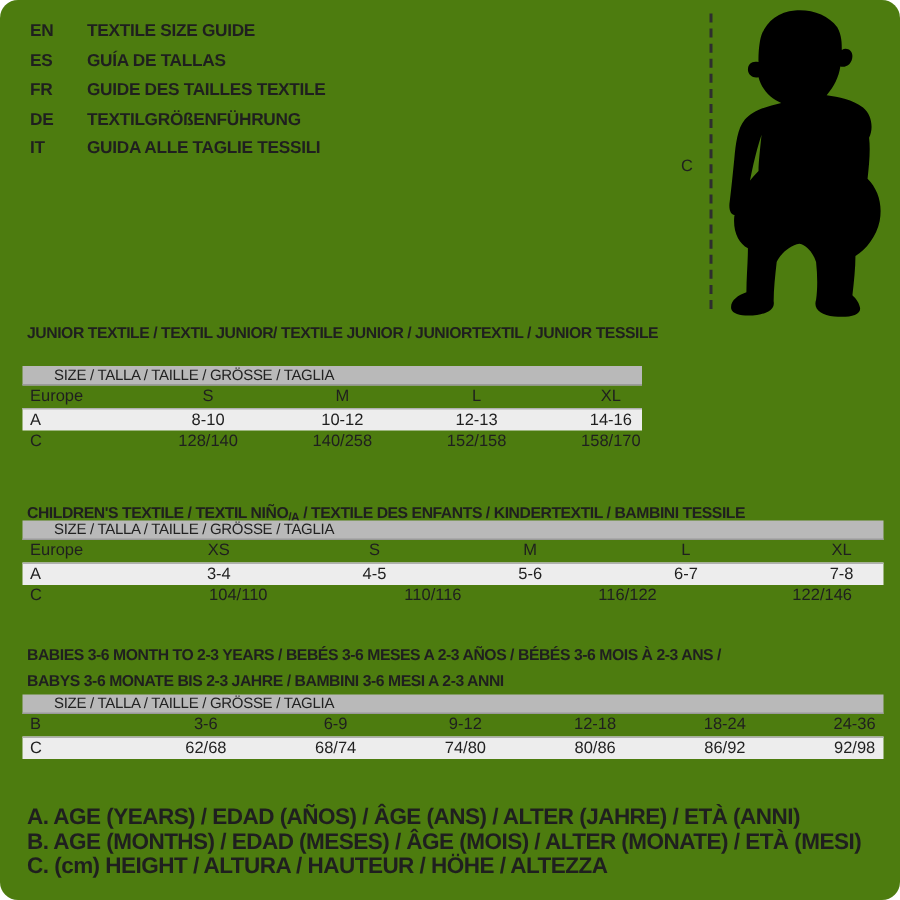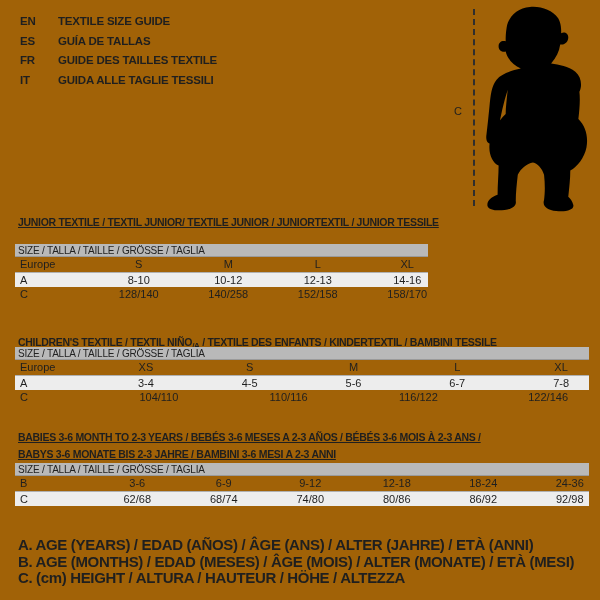--- a/index.html
+++ b/index.html
@@ -1,46 +1,46 @@
 <!DOCTYPE html>
 <html><head>
 <meta charset="utf-8">
 <style>
   html,body{margin:0;padding:0;}
   body{
     width:600px;height:600px;background:#ffffff;
     font-family:"Liberation Sans",sans-serif;color:#1f1f1f;
     -webkit-font-smoothing:antialiased;
   }
-  .canvas{position:relative;width:600px;height:600px;background:#a16207;overflow:hidden;}
+  .canvas{position:relative;width:600px;height:600px;background:#4d7c0f;overflow:hidden;border-radius:12px;}
 
   
   .lang-list{position:absolute;left:20px;top:12px;}
   .lang-row{display:flex;font-weight:bold;font-size:11.5px;line-height:19.5px;letter-spacing:-0.2px;}
   .lang-code{width:38px;}
 
   
   .dash-line{position:absolute;left:473px;top:9px;height:197px;width:0;border-left:2px dashed #2e2e2e;}
   .c-label{position:absolute;left:454px;top:105px;font-size:11px;}
   svg.sil{position:absolute;left:483px;top:5px;}
 
   
-  .sec-heading{position:absolute;left:18px;font-weight:bold;font-size:10.5px;letter-spacing:-0.3px;line-height:13px;white-space:nowrap;text-decoration:underline;}
+  .sec-heading{position:absolute;left:18px;font-weight:bold;font-size:10.5px;letter-spacing:-0.3px;line-height:13px;white-space:nowrap;}
   #h-junior{top:216px;}
   #h-children{top:336px;}
   #h-babies{top:429px;line-height:17px;white-space:normal;width:560px;}
   .subscript{font-size:8px;vertical-align:-2px;letter-spacing:-0.3px;}
 
   
   .stable{position:absolute;left:15px;}
   #table-0{top:244px;width:413px;}
   #table-1{top:347px;width:574px;}
   #table-2{top:463px;width:574px;}
   .size-bar{height:13px;line-height:13px;background:#b9b9b9;border-bottom:1px solid #9a9a9a;
-    padding-left:3px;box-sizing:border-box;font-size:10px;letter-spacing:-0.2px;color:#222;}
+    padding-left:21px;box-sizing:border-box;font-size:10px;letter-spacing:-0.2px;color:#222;}
   .trow{display:flex;height:15px;line-height:15px;font-size:11px;box-sizing:border-box;gap:48px;}
   .trow.shaded{background:#ededed;border-top:1px solid #b0b0b0;line-height:14px;}
   .tlabel{width:55px;padding-left:5px;box-sizing:border-box;}
   .tcell{flex:1;text-align:center;}
 
   
   .footnotes{position:absolute;left:18px;top:537px;font-weight:bold;font-size:15px;
     letter-spacing:-0.35px;line-height:16.5px;}
 </style>
 </head>
@@ -53,20 +53,24 @@
         <span class="lang-code">EN</span>
         <span class="lang-label">TEXTILE SIZE GUIDE</span>
       </div>
       <div class="lang-row">
         <span class="lang-code">ES</span>
         <span class="lang-label">GUÍA DE TALLAS</span>
       </div>
       <div class="lang-row">
         <span class="lang-code">FR</span>
         <span class="lang-label">GUIDE DES TAILLES TEXTILE</span>
+      </div>
+      <div class="lang-row">
+        <span class="lang-code">DE</span>
+        <span class="lang-label">TEXTILGRÖßENFÜHRUNG</span>
       </div>
       <div class="lang-row">
         <span class="lang-code">IT</span>
         <span class="lang-label">GUIDA ALLE TAGLIE TESSILI</span>
       </div>
     </div>
 
   <div>
     <div class="dash-line"></div>
     <div class="c-label">C</div>

